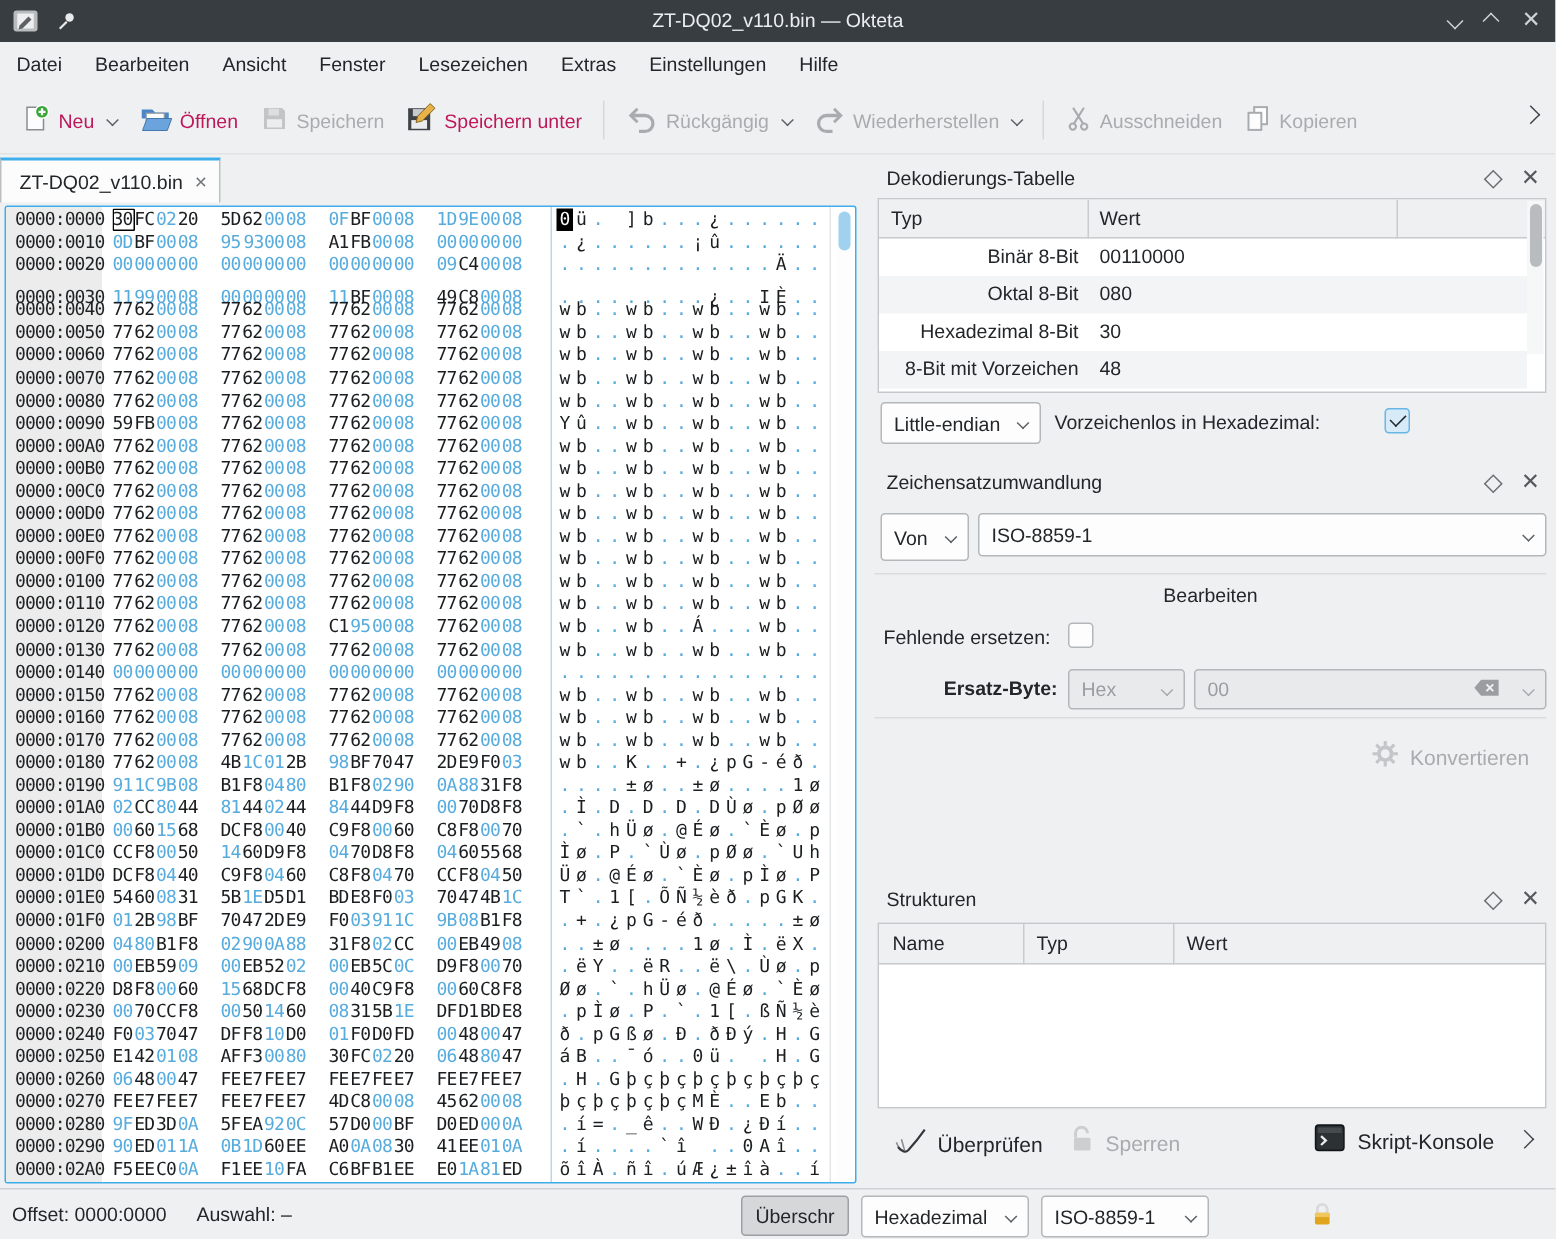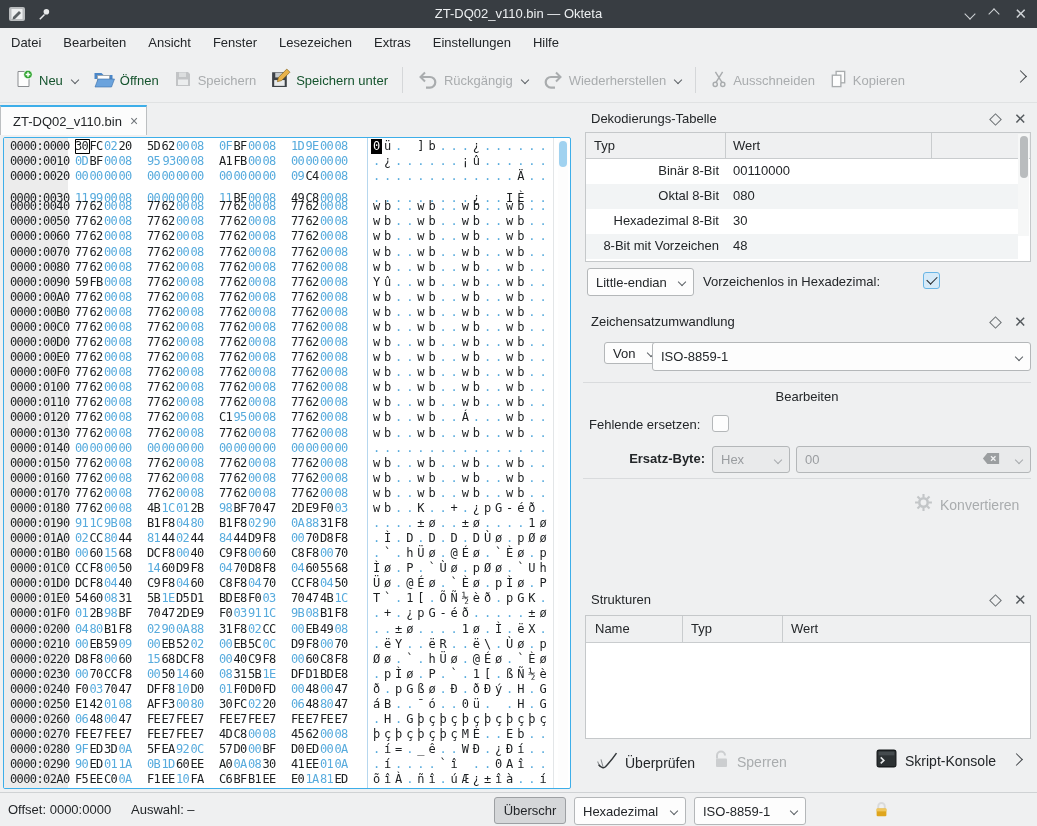--- a/index.html
+++ b/index.html
@@ -20,21 +20,21 @@
   #win-controls .x{color:#cfd3d6;font-size:15px;line-height:28px;}
   
   #menubar{position:absolute;left:0;top:28px;width:1037px;height:30px;background:#eff0f1;
        display:flex;align-items:center;font-size:13px;}
   #menubar .mi{padding:0 11px;line-height:30px;}
   
   #toolbar{position:absolute;left:0;top:58px;width:1037px;height:44px;background:#eff0f1;
        border-bottom:1px solid #e0e2e3;display:flex;align-items:center;font-size:13px;}
   .tbtn{display:flex;align-items:center;gap:5px;margin-left:14px;white-space:nowrap;}
   .tbtn.disabled span.lbl{color:#a9acae;}
-  .tbtn .lbl{color:#14532d;}
+  .tbtn .lbl{color:#be185d;}
   .tsep{width:1px;height:26px;background:#d5d7d9;margin-left:14px;}
   #tb-overflow{position:absolute;right:12px;top:14px;}
   
   #tabbar{position:absolute;left:0;top:102px;width:578px;height:33px;}
   #tab-active{position:absolute;left:0;top:3px;width:147px;height:30px;background:#fcfcfc;
       border:1px solid #bcbfc1;border-top:2px solid #3daee9;border-bottom:none;box-sizing:border-box;
       display:flex;align-items:center;gap:8px;padding-left:12px;font-size:13px;}
   #tab-active .x{color:#70757a;font-size:14px;}
   
   #hexeditor{position:absolute;left:3px;top:137px;width:568px;height:652px;background:#fff;
@@ -1753,21 +1753,21 @@
 <div class="abs" style="left:703px;top:274px;font-size:13px;">Vorzeichenlos in Hexadezimal:</div>
 <div class="cbox checked" style="left:923px;top:272px;">
     <span class="checkmark"></span>
   </div>
 
 <div class="ptitle" style="left:591px;top:314px;">Zeichensatzumwandlung</div>
 <div class="picons" style="left:991px;top:317px;">
   <span class="diamond"></span>
   <span class="px">✕</span>
 </div>
-<div class="combo" style="left:604px;top:342px;width:59px;height:22px;text-align:right;">
+<div class="combo" style="left:587px;top:342px;width:59px;height:32px;text-align:right;">
   <span>Von</span>
     <span class="chev small"></span>
 </div>
 <div class="combo" style="left:652px;top:342px;width:379px;height:29px;">
   <span>ISO-8859-1</span>
     <span class="chev small"></span>
 </div>
 <div class="hr" style="left:583px;top:382px;width:448px;"></div>
 <div class="abs" style="left:583px;top:389px;width:448px;text-align:center;font-size:13px;">Bearbeiten</div>
 <div class="abs" style="left:589px;top:417px;font-size:13px;">Fehlende ersetzen:</div>

